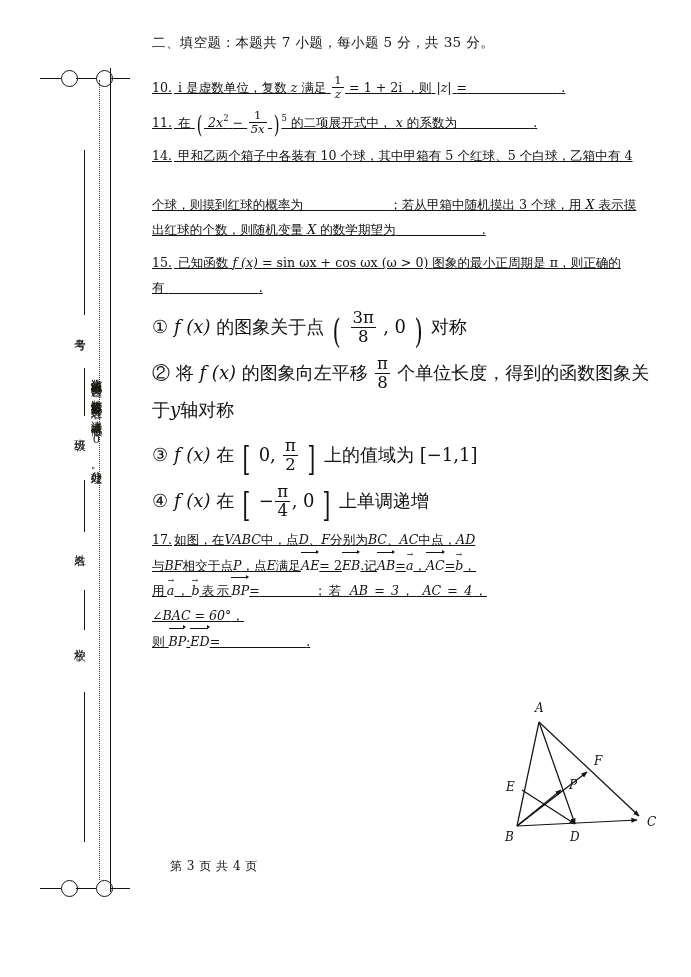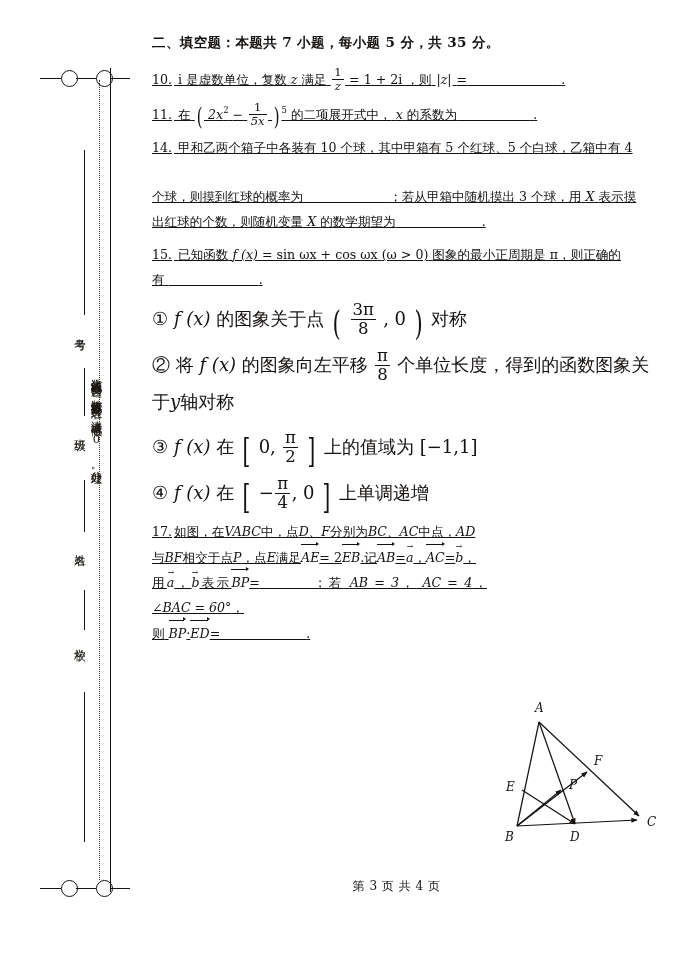--- a/index.html
+++ b/index.html
@@ -106,23 +106,23 @@
 
   
   #content {
     position: absolute;
     left: 152px;
     top: 34px;
     width: 500px;
   }
   .section-head {
     font-size: 13.5px;
-    font-weight: bold;
+    font-weight: normal;
     letter-spacing: .4px;
-    margin-bottom: 14px;
+    margin-bottom: 22px;
   }
   .q {
     font-size: 12.6px;
     line-height: 1.95;
     margin-bottom: 9px;
     text-align: justify;
     text-decoration: underline;
   }
   .q .lbl { margin-right: 2px; }
   .q-16 { position: relative; width: 335px; }
@@ -209,23 +209,22 @@
     left: 497px;
     top: 694px;
     width: 170px;
     height: 160px;
   }
   #figure-16 svg { display: block; }
 
   
   #footer {
     position: absolute;
-    left: 0; top: 878px;
+    left: 0; top: 858px;
     width: 623px;
-    text-align: center;
     font-size: 12px;
   }
   #footer .pg { display: inline-block; margin-left: 170px; letter-spacing: .5px; }
 </style>
 </head>
 <body>
 
 <div id="binding-margin">
 
   <div class="bind-hole-row top">

